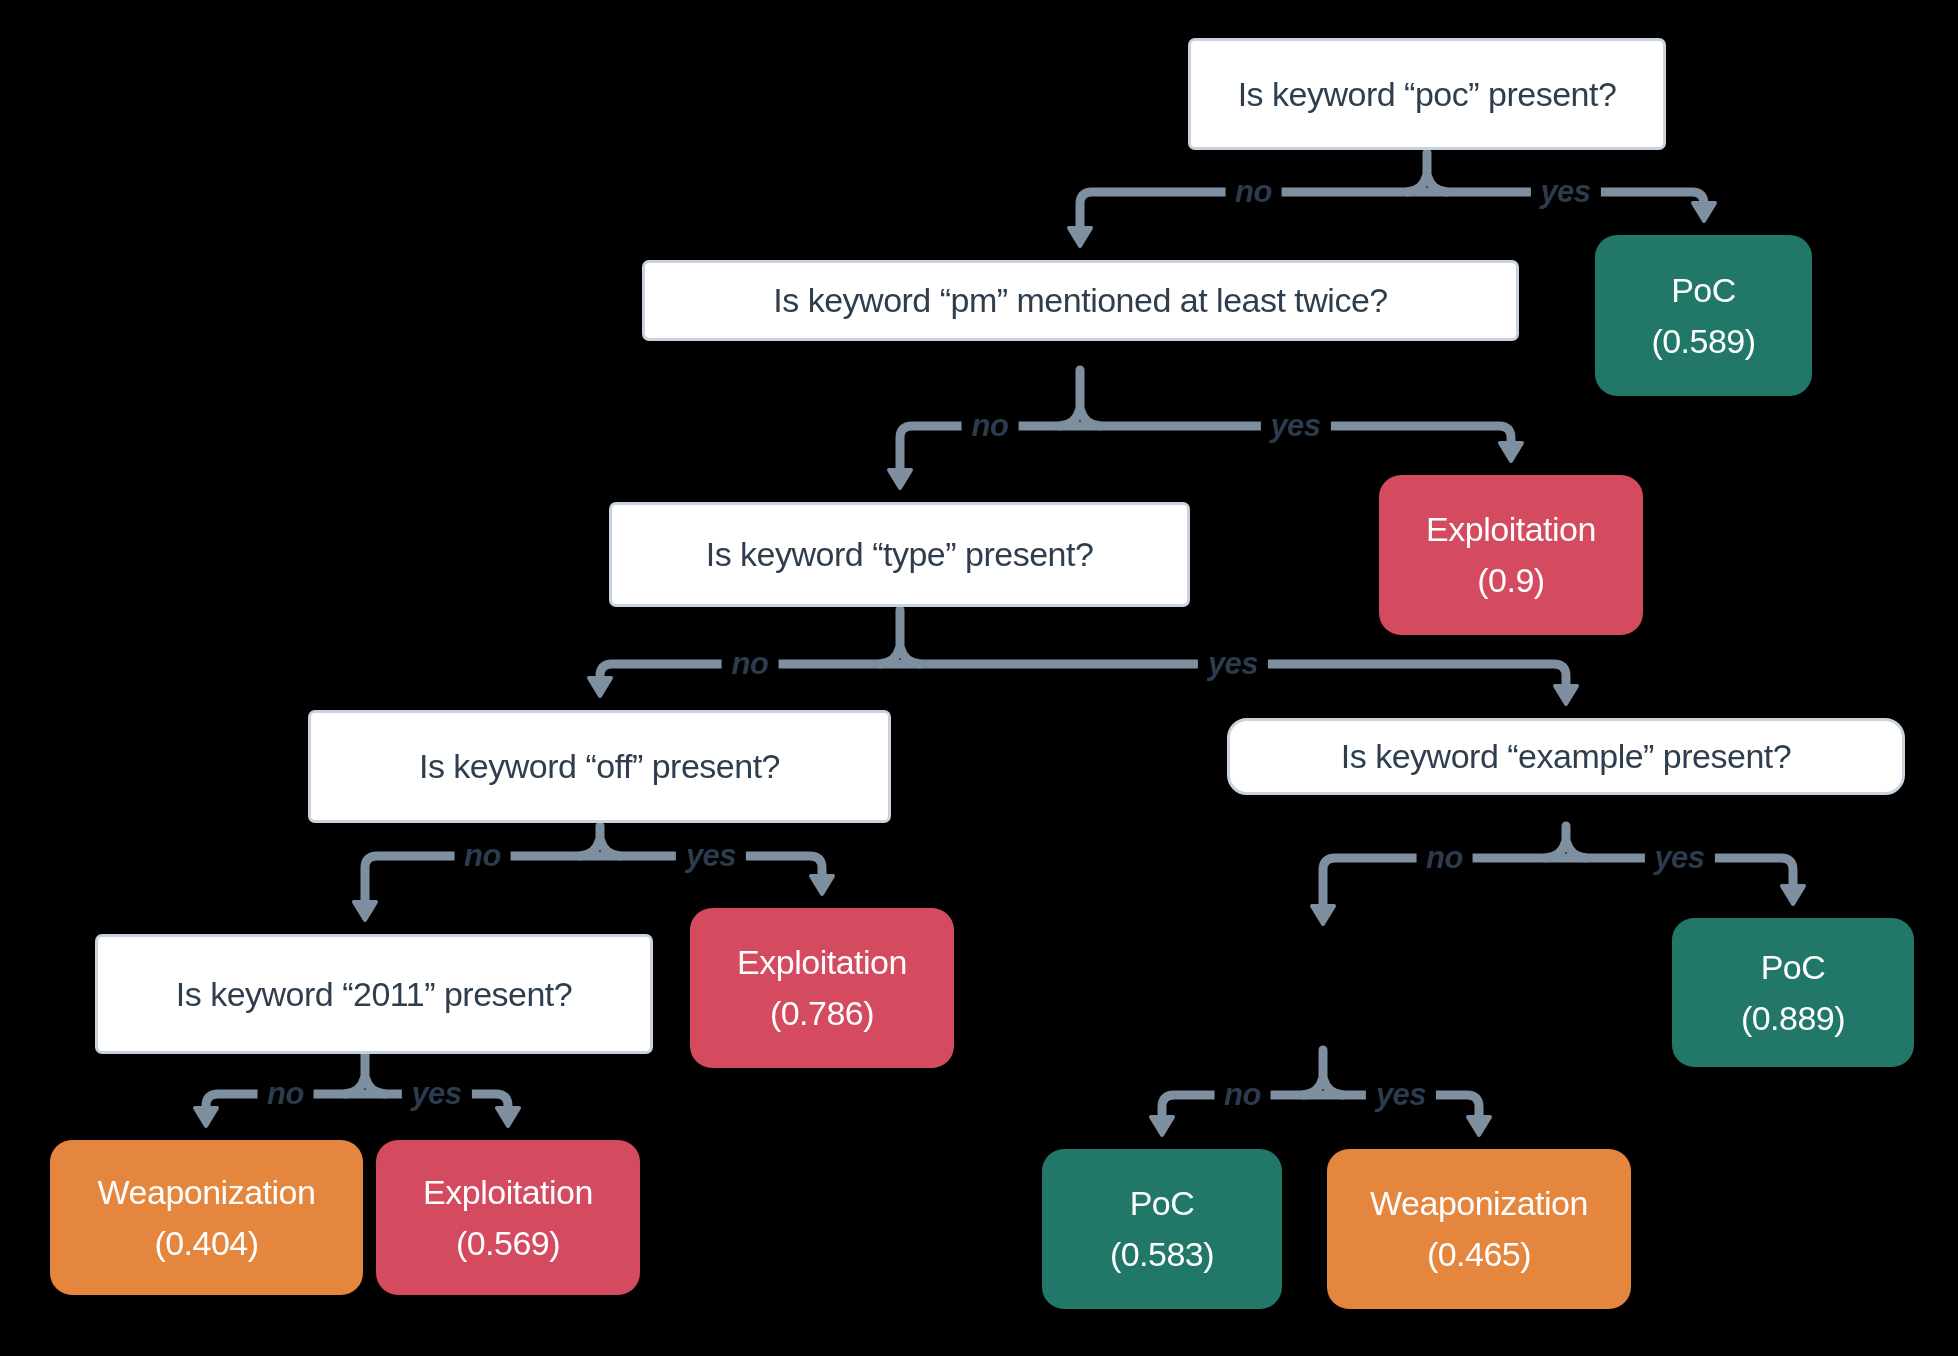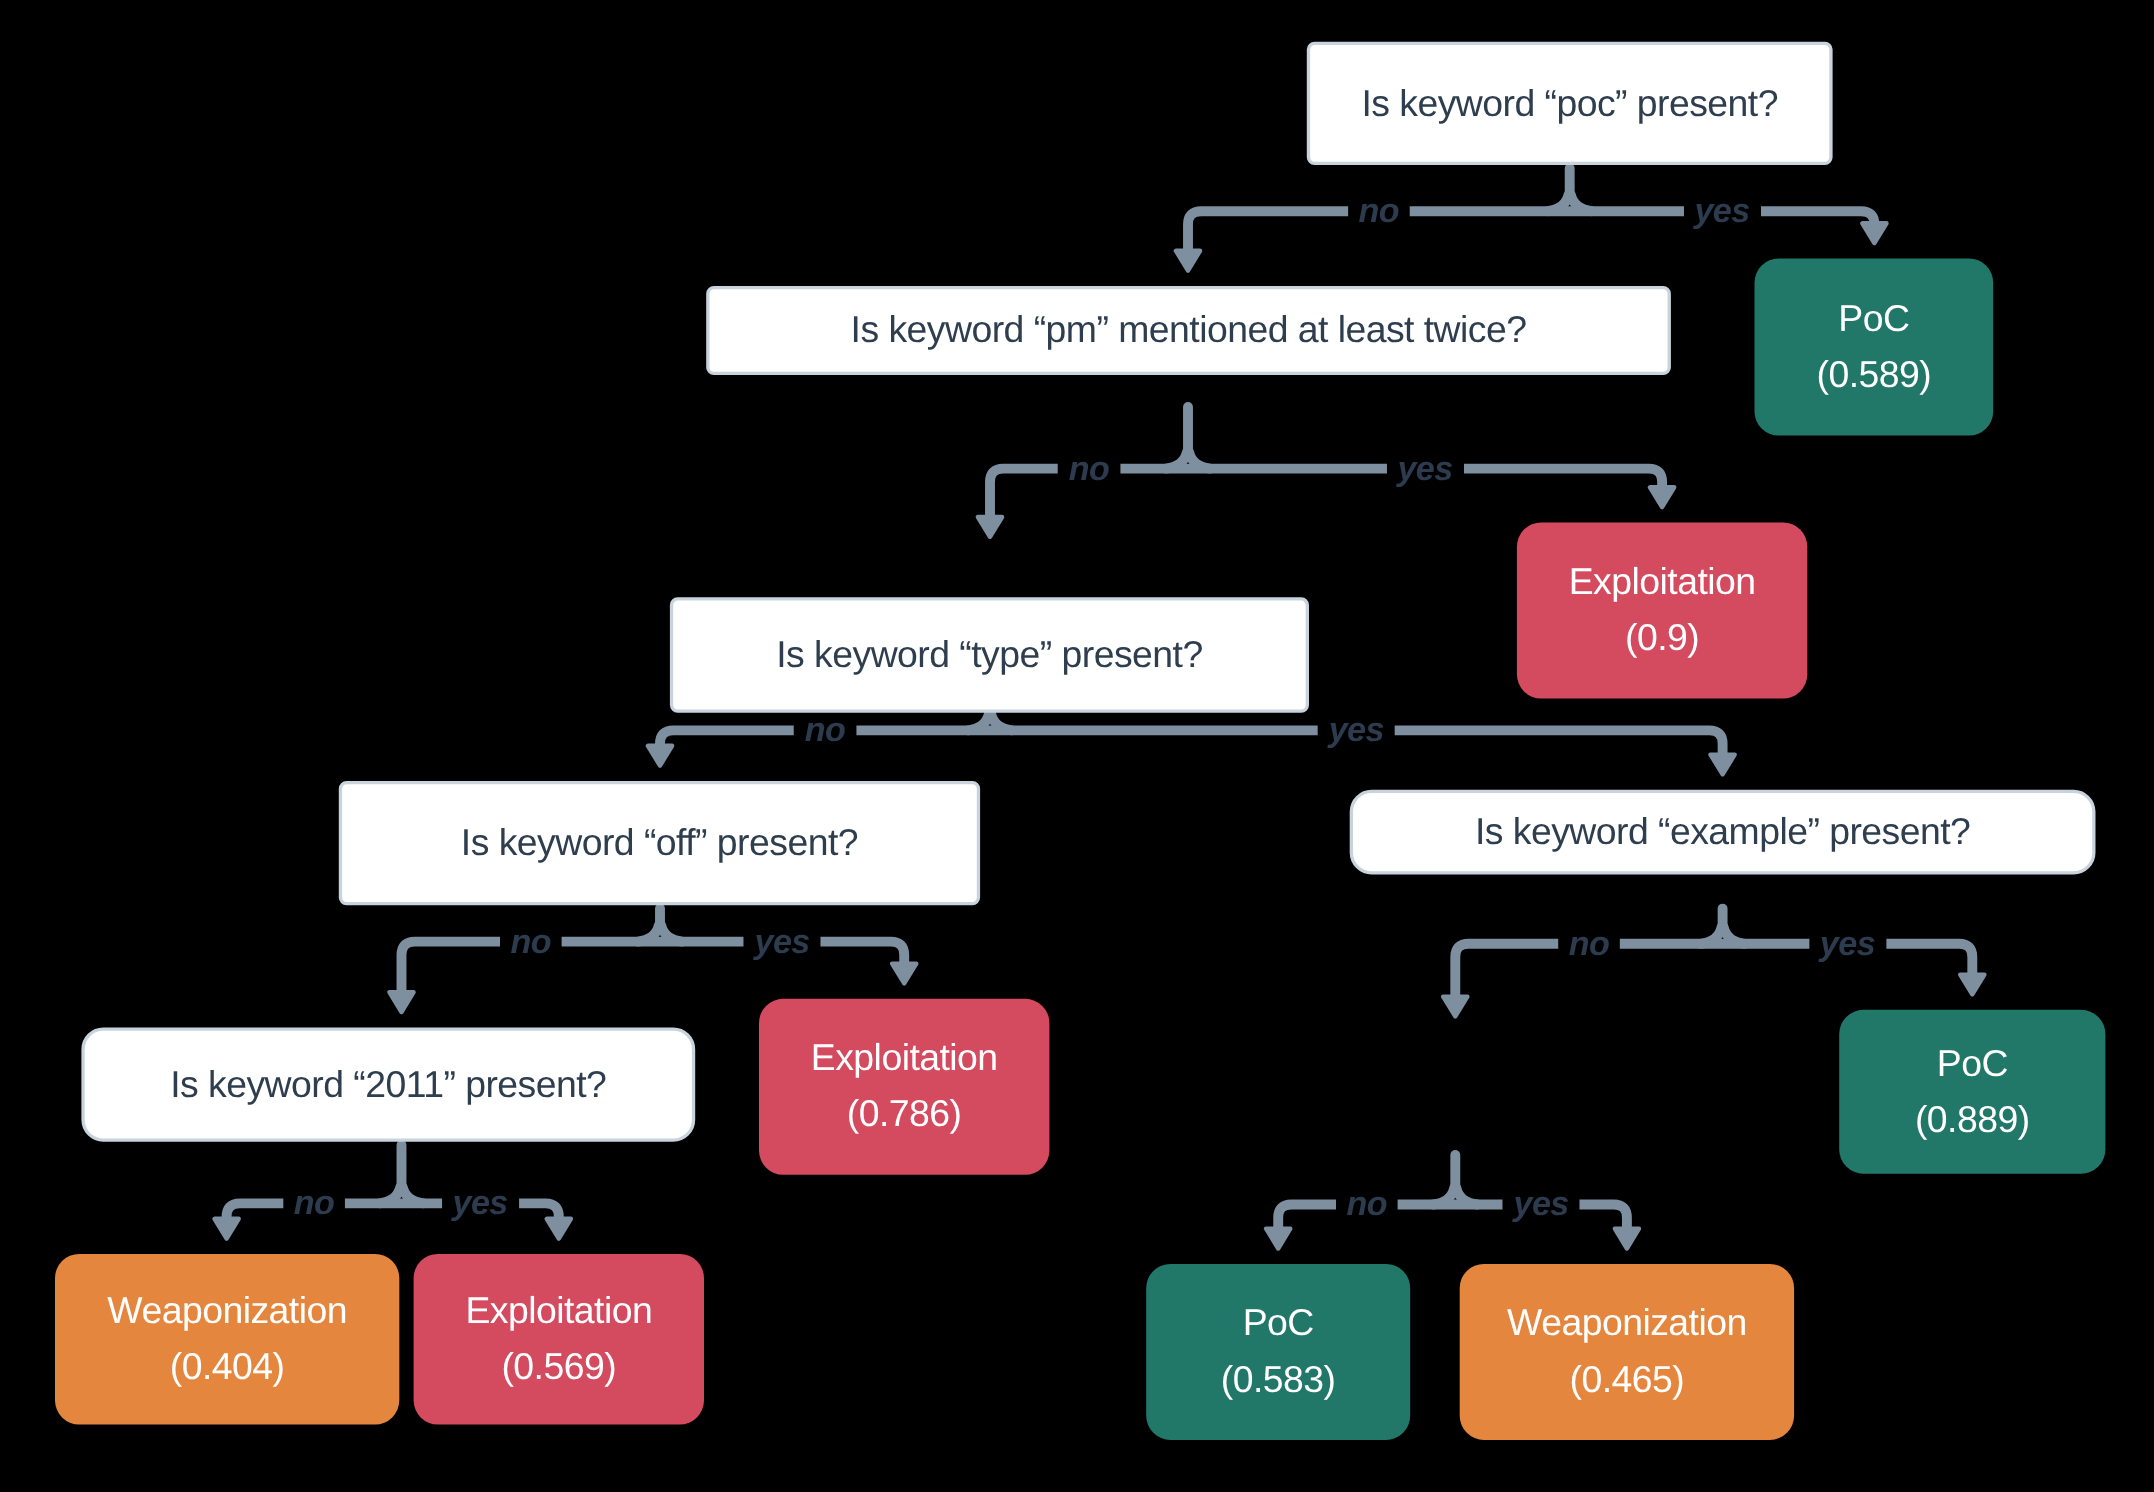--- a/index.html
+++ b/index.html
@@ -132,30 +132,30 @@
     <span class="edge-label" style="left: 285.5px; top: 1094px;">no</span>
     <span class="edge-label" style="left: 436.5px; top: 1094px;">yes</span>
     <span class="edge-label" style="left: 1242.5px; top: 1095px;">no</span>
     <span class="edge-label" style="left: 1401px; top: 1095px;">yes</span>
     <div class="node question" style="left: 1188px; top: 38px; width: 478px; height: 112px;">
       <span>Is keyword “poc” present?</span>
     </div>
     <div class="node question" style="left: 642px; top: 260px; width: 877px; height: 81px;">
       <span>Is keyword “pm” mentioned at least twice?</span>
     </div>
-    <div class="node question" style="left: 609px; top: 502px; width: 581px; height: 105px; margin-top: 41px;">
+    <div class="node question" style="left: 609px; top: 502px; width: 581px; height: 105px;">
       <span>Is keyword “type” present?</span>
     </div>
     <div class="node question" style="left: 308px; top: 710px; width: 583px; height: 113px;">
       <span>Is keyword “off” present?</span>
     </div>
     <div class="node question" style="left: 1227px; top: 718px; width: 678px; height: 77px; border-radius: 20px;">
       <span>Is keyword “example” present?</span>
     </div>
-    <div class="node question" style="left: 74px; top: 934px; width: 558px; height: 104px; border-radius: 20px;">
+    <div class="node question" style="left: 95px; top: 934px; width: 558px; height: 120px;">
       <span>Is keyword “2011” present?</span>
     </div>
     <div class="node leaf" style="left: 1595px; top: 235px; width: 217px; height: 161px; background: rgb(33, 120, 105);">
       <span>PoC</span>
       <span>(0.589)</span>
     </div>
     <div class="node leaf" style="left: 1379px; top: 475px; width: 264px; height: 160px; background: rgb(212, 74, 95);">
       <span>Exploitation</span>
       <span>(0.9)</span>
     </div>

